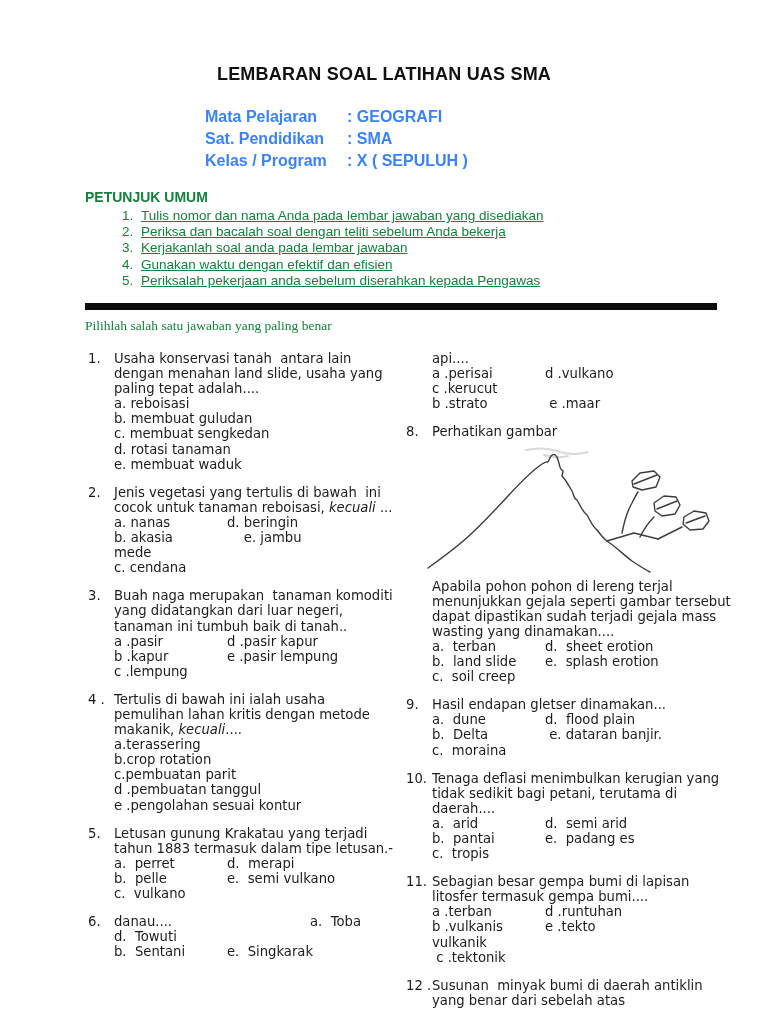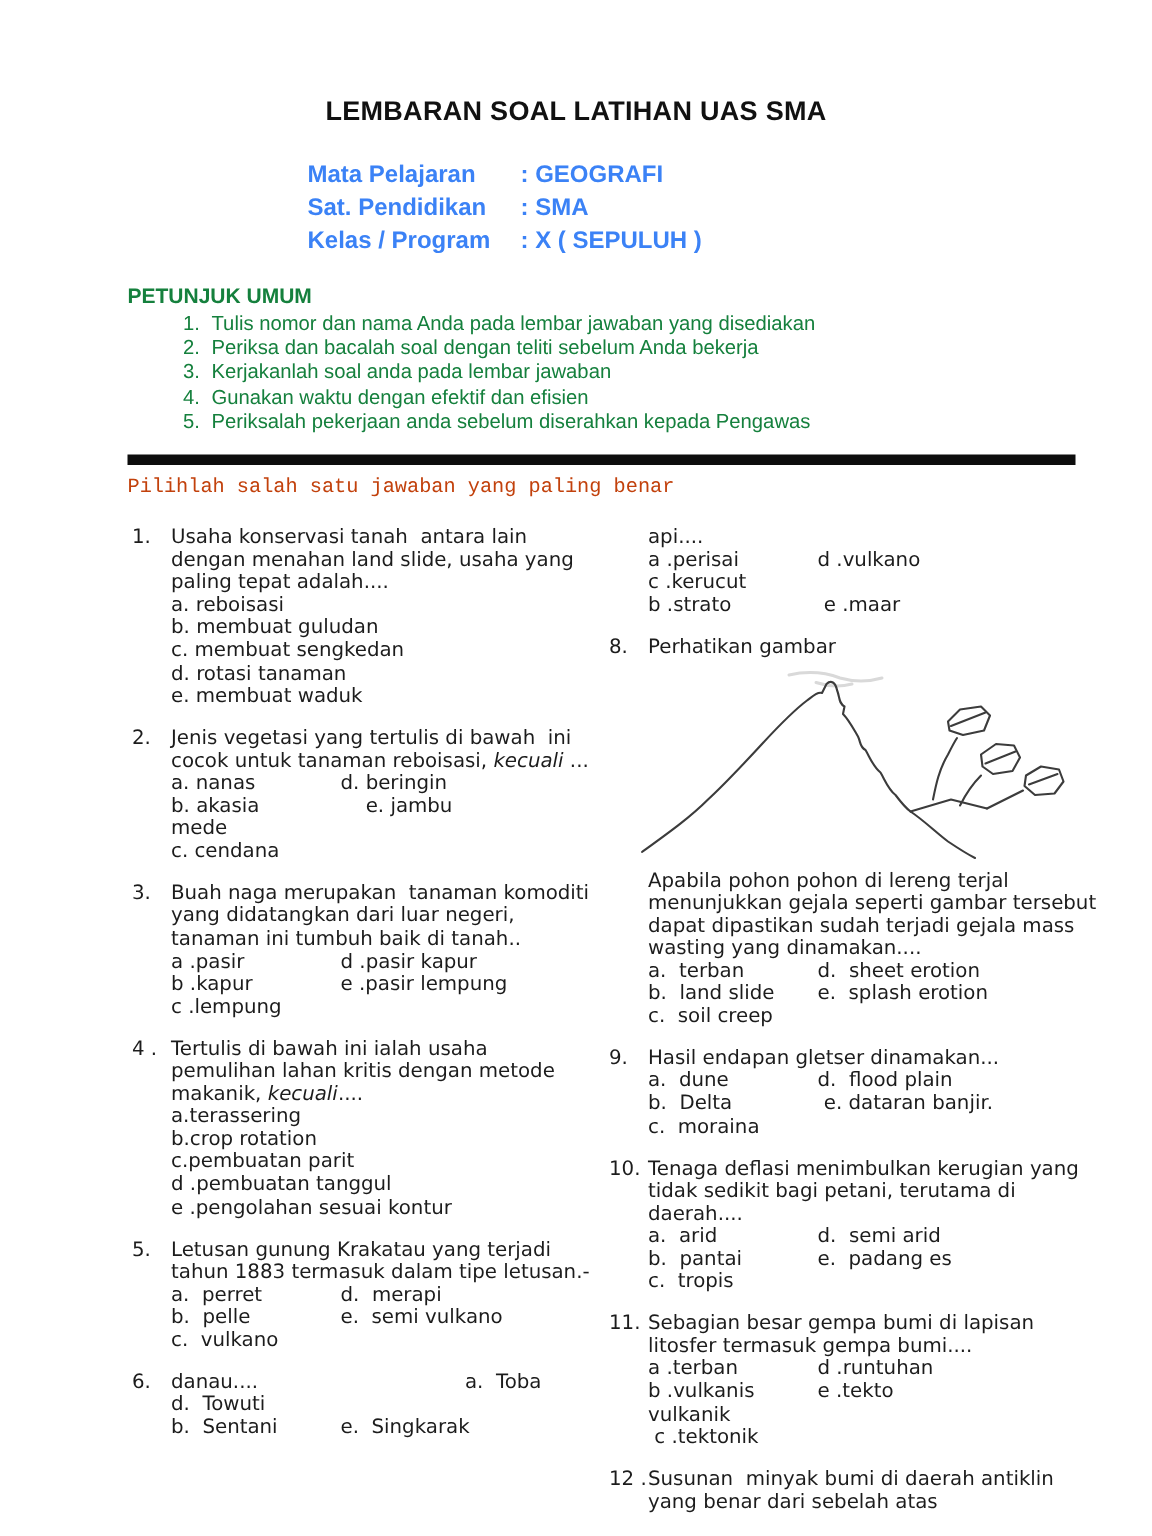--- a/index.html
+++ b/index.html
@@ -13,25 +13,25 @@
     font-family:"Liberation Sans", sans-serif; font-weight:bold;
     font-size:18px; letter-spacing:.2px; color:#111;
   }
   .meta { position:absolute; top:106px; left:205px;
     font-family:"Liberation Sans", sans-serif; font-weight:bold;
     font-size:16px; line-height:22px; color:#3b82f6; }
   .meta-label { display:inline-block; min-width:142px; }
   .petunjuk { position:absolute; top:189px; left:85px; width:600px;
     font-family:"Liberation Sans", sans-serif; font-size:13.5px; color:#15803d; }
   .petunjuk-h { font-weight:bold; font-size:14px; }
-  .petunjuk ol { margin:3px 0 0 0; padding-left:52px; }
+  .petunjuk ol { margin:3px 0 0 0; padding-left:52px;text-decoration:underline; }
   .petunjuk li { line-height:16.2px; padding-left:4px; }
   .bar { position:absolute; top:303px; left:85px; width:632px; height:7px; background:#0d0d0d; }
   .prompt { position:absolute; top:318px; left:85px;
-    font-family:Liberation Mono, monospace; font-size:13.5px; color:#c2410c; }
+    font-family:Liberation Serif, serif; font-size:13.5px; color:#15803d; }
   .col { position:absolute; top:351px; }
   .col-left  { left:88px;  width:308px; }
   .col-right { left:406px; width:330px; }
   .question { display:flex; margin-bottom:13px; font-size:13.2px; line-height:15.1px; color:#1c1c1c; }
   .qnum { flex:none; min-width:26px; white-space:pre; }
   .qbody { flex:1; min-width:0; }
   .qpara { white-space:pre-wrap; }
   .it { font-style:italic;text-align:center; }
   .opt-row { white-space:pre-wrap; }
   .opt-cell.first { display:inline-block; min-width:113px; }

